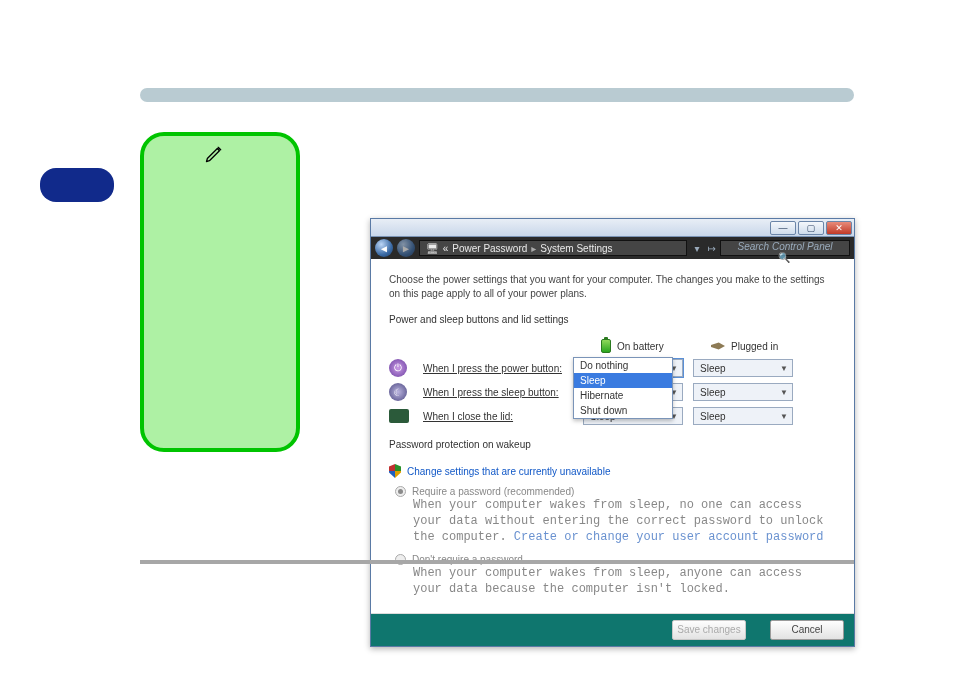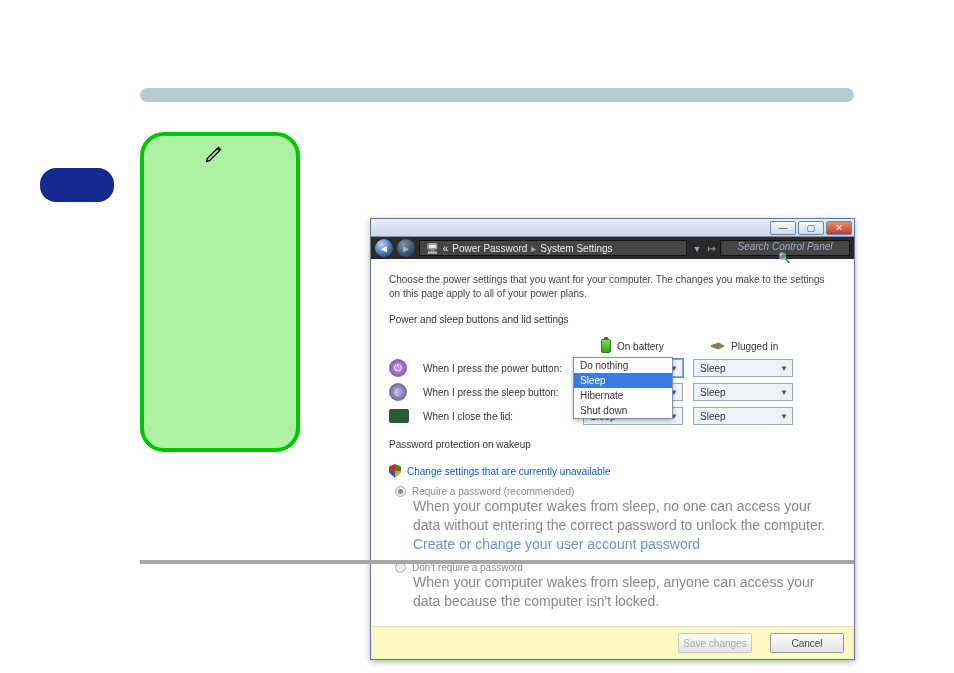--- a/index.html
+++ b/index.html
@@ -191,21 +191,21 @@
   .hdr-spacer { grid-column: span 2; }
 
   .ricon {
     width: 18px; height: 18px; border-radius: 50%;
     display: flex; align-items: center; justify-content: center;
     font-size: 10px;
   }
   .ricon.power { background: radial-gradient(#c99ae5, #6b3fa0); color: #fff; }
   .ricon.sleep { background: radial-gradient(#bcb6e0, #4a4680); color: #fff; }
   .ricon.lid   { width: 20px; height: 14px; border-radius: 2px; background: #2b5a3a; }
-  .rlabel { font-size: 10px; color: #333; }
+  .rlabel { font-size: 10px; color: #333; text-decoration: underline; }
 
   .combo {
     height: 18px;
     border: 1px solid #9aaac0;
     background: #eef2f8;
     display: flex;
     align-items: center;
     justify-content: space-between;
     padding: 0 4px 0 6px;
     font-size: 10px;
@@ -266,33 +266,34 @@
     position: relative;
   }
   .radio.sel:before {
     content: "";
     position: absolute; left: 2px; top: 2px;
     width: 5px; height: 5px; border-radius: 50%;
     background: #8a8a8a;
   }
   .opt .body {
     margin-left: 18px;
-    font-size: 14px;
+    font-size: 12px;
     color: #888;
     line-height: 1.35;
+    font-family: Liberation Mono, monospace;
   }
   .opt .body .link { color: #6a92d0; }
 
   .btnbar {
     border-top: 1px solid #dcdcdc;
-    background: #fef9c3;
+    background: #0f766e;
     padding: 6px 10px;
     display: flex;
     justify-content: flex-end;
-    gap: 18px;
+    gap: 24px;
   }
   .btn {
     min-width: 74px;
     height: 20px;
     border: 1px solid #9a9a9a;
     background: linear-gradient(#fefefe, #e3e3e3);
     border-radius: 2px;
     font-size: 10px;
     display: flex;
     align-items: center;

